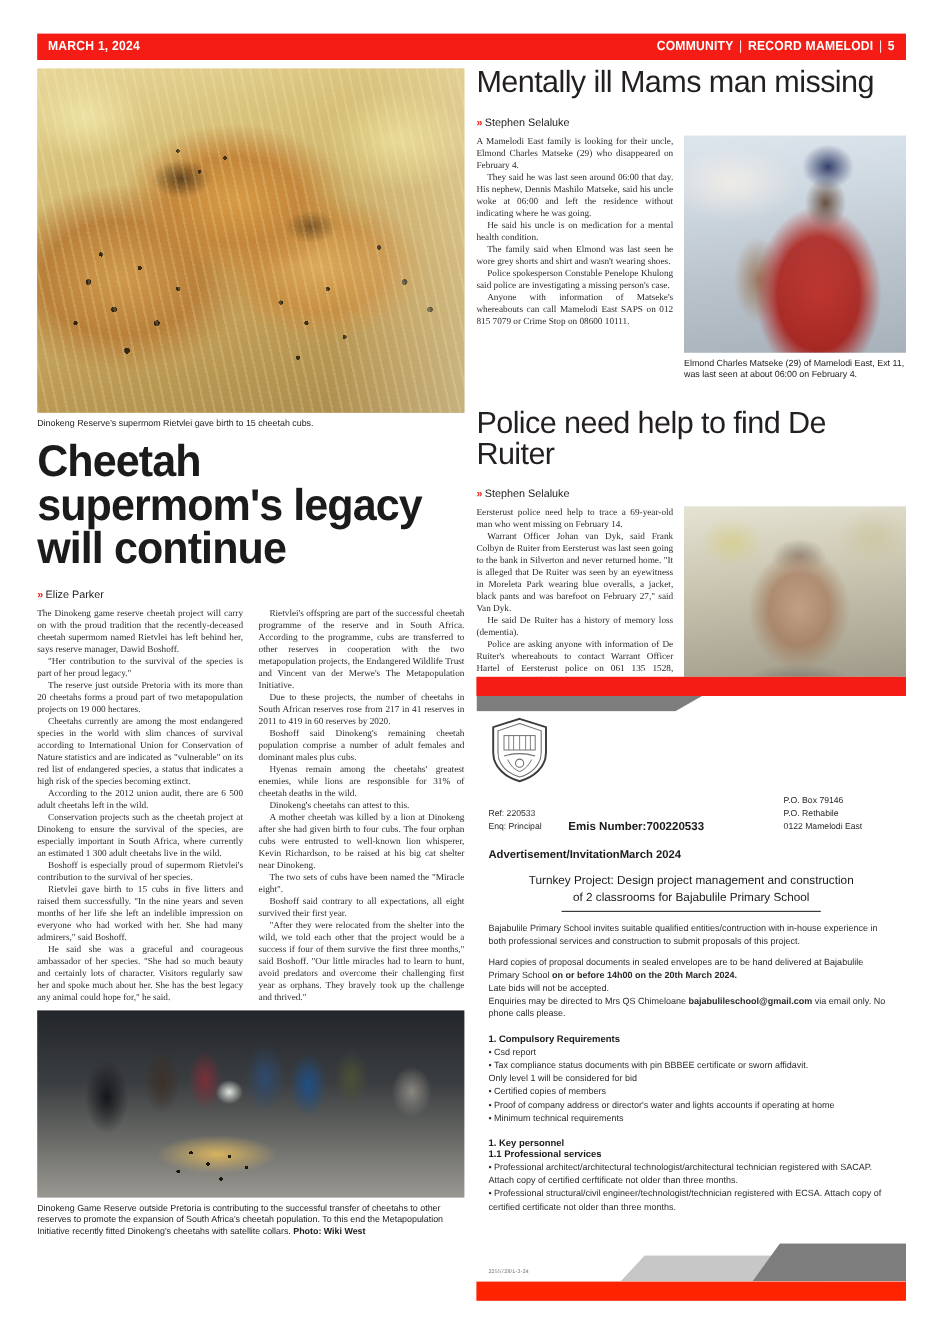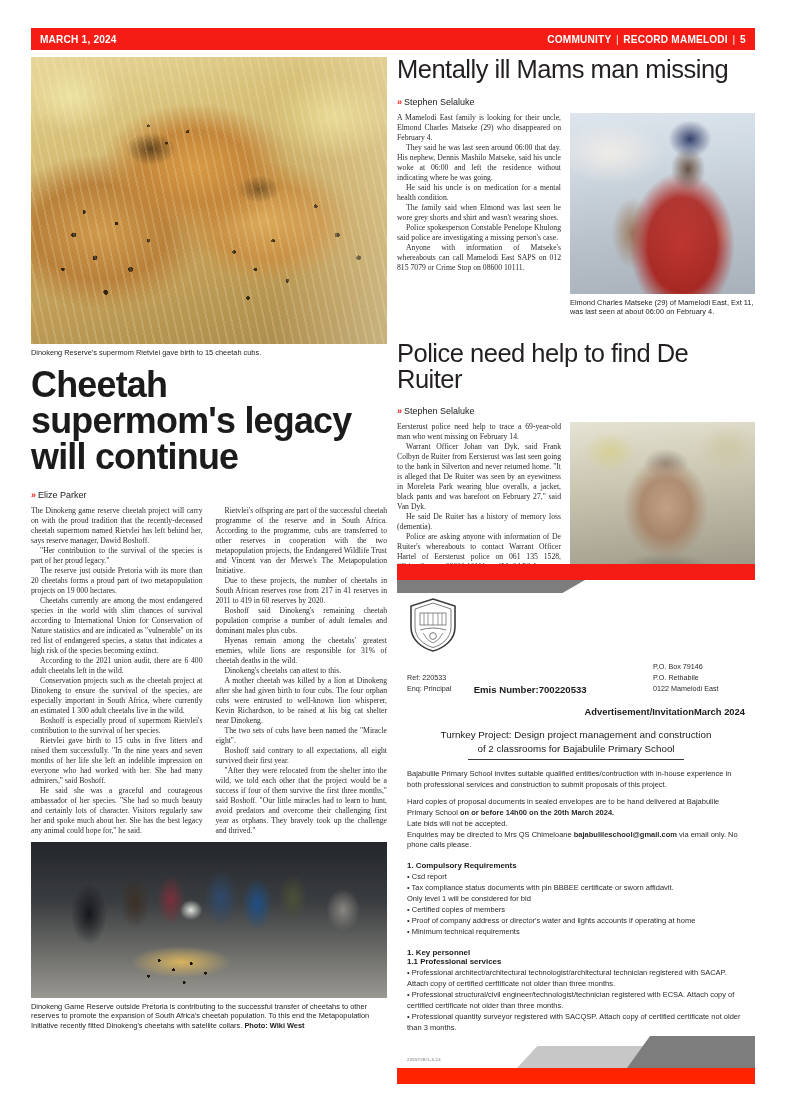--- a/index.html
+++ b/index.html
@@ -338,21 +338,21 @@
     display: flex;
     align-items: flex-end;
     justify-content: space-between;
     margin-top: 9px;
   }
   .ad-ref-left { font-size: 7.2px; line-height: 1.5; color: #2a2a2a; }
   .ad-emis { font-size: 9.6px; font-weight: bold; color: #1b1b1b; margin-left: -44px; margin-bottom: -1px;}
   .ad-postal { font-size: 7.2px; line-height: 1.5; color: #2a2a2a; text-align: left; min-width: 92px;}
 
   .ad-invrow {
-    display: flex; justify-content: flex-end; align-items: baseline;
+    display: flex; justify-content: flex-start; align-items: baseline;
     margin-top: 12px;
   }
   .ad-invite { font-size: 9.4px; font-weight: bold; color: #1b1b1b; }
   .ad-month { font-size: 9.4px; font-weight: bold; color: #1b1b1b; }
 
   .ad-title {
     text-align: center;
     font-size: 9.8px;
     font-weight: normal;
     line-height: 1.35;
@@ -428,21 +428,21 @@
     <div class="byline">
       <span class="chev">»</span>
       <span class="name">Elize Parker</span>
     </div>
 
     <div class="body-cols">
       <p class="first">The Dinokeng game reserve cheetah project will carry on with the proud tradition that the recently-deceased cheetah supermom named Rietvlei has left behind her, says reserve manager, Dawid Boshoff.</p>
       <p>"Her contribution to the survival of the species is part of her proud legacy."</p>
       <p>The reserve just outside Pretoria with its more than 20 cheetahs forms a proud part of two metapopulation projects on 19 000 hectares.</p>
       <p>Cheetahs currently are among the most endangered species in the world with slim chances of survival according to International Union for Conservation of Nature statistics and are indicated as "vulnerable" on its red list of endangered species, a status that indicates a high risk of the species becoming extinct.</p>
-      <p>According to the 2021 union audit, there are 6 400 adult cheetahs left in the wild.</p>
+      <p>According to the 2012 union audit, there are 6 500 adult cheetahs left in the wild.</p>
       <p>Conservation projects such as the cheetah project at Dinokeng to ensure the survival of the species, are especially important in South Africa, where currently an estimated 1 300 adult cheetahs live in the wild.</p>
       <p>Boshoff is especially proud of supermom Rietvlei's contribution to the survival of her species.</p>
       <p>Rietvlei gave birth to 15 cubs in five litters and raised them successfully. "In the nine years and seven months of her life she left an indelible impression on everyone who had worked with her. She had many admirers," said Boshoff.</p>
       <p>He said she was a graceful and courageous ambassador of her species. "She had so much beauty and certainly lots of character. Visitors regularly saw her and spoke much about her. She has the best legacy any animal could hope for," he said.</p>
       <p>Rietvlei's offspring are part of the successful cheetah programme of the reserve and in South Africa. According to the programme, cubs are transferred to other reserves in cooperation with the two metapopulation projects, the Endangered Wildlife Trust and Vincent van der Merwe's The Metapopulation Initiative.</p>
       <p>Due to these projects, the number of cheetahs in South African reserves rose from 217 in 41 reserves in 2011 to 419 in 60 reserves by 2020.</p>
       <p>Boshoff said Dinokeng's remaining cheetah population comprise a number of adult females and dominant males plus cubs.</p>
       <p>Hyenas remain among the cheetahs' greatest enemies, while lions are responsible for 31% of cheetah deaths in the wild.</p>
       <p>Dinokeng's cheetahs can attest to this.</p>
       <p>A mother cheetah was killed by a lion at Dinokeng after she had given birth to four cubs. The four orphan cubs were entrusted to well-known lion whisperer, Kevin Richardson, to be raised at his big cat shelter near Dinokeng.</p>
@@ -573,21 +573,20 @@
         <div class="ad-line">• Certified copies of members</div>
         <div class="ad-line">• Proof of company address or director's water and lights accounts if operating at home</div>
         <div class="ad-line">• Minimum technical requirements</div>
       </div>
 
       <div class="ad-h">1. Key personnel</div>
       <div class="ad-h-tight">1.1 Professional services</div>
       <div class="ad-bullets">
         <div class="ad-line">• Professional architect/architectural technologist/architectural technician registered with SACAP. Attach copy of certified cerftificate not older than three months.</div>
         <div class="ad-line">• Professional structural/civil engineer/technologist/technician registered with ECSA. Attach copy of certified certificate not older than three months.</div>
-        <div class="ad-line">• Professional quantity surveyor registered with SACQSP. Attach copy of certified certificate not older than 3 months.</div>
       </div>
     </div>
 
     <div class="ad-code">2255728/1-3-24</div>
 
     <div class="ad-footer-graphic">
       <div class="shape-light"></div>
       <div class="shape-dark"></div>
       <div class="redbar"></div>
     </div>

